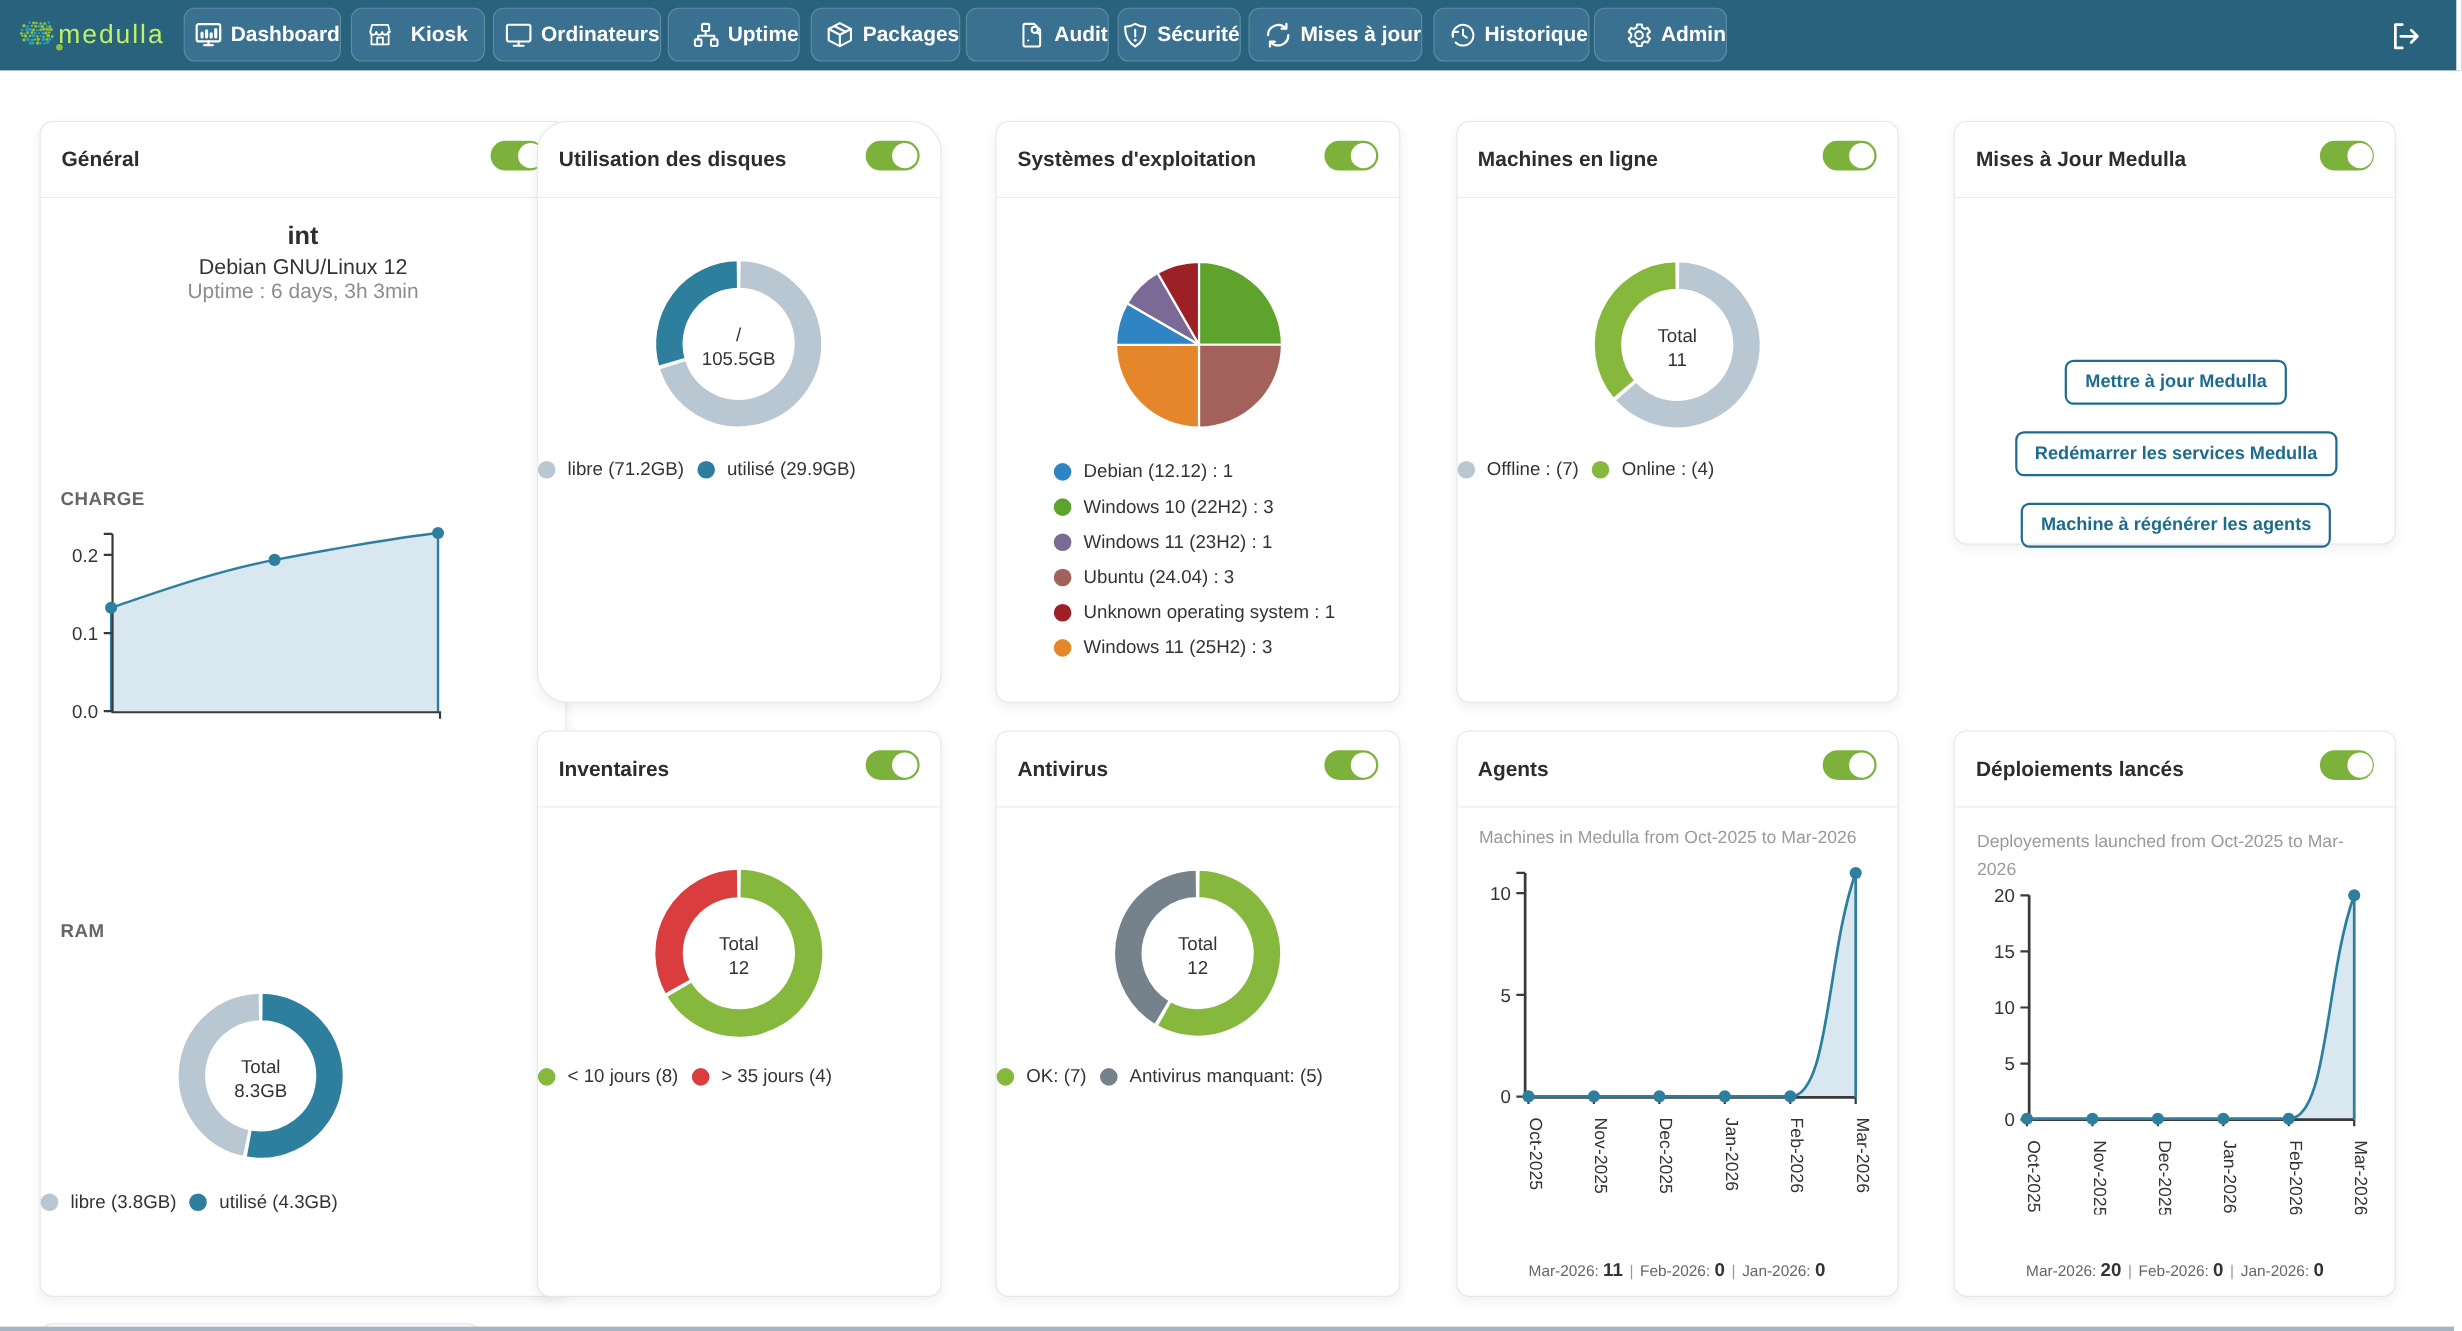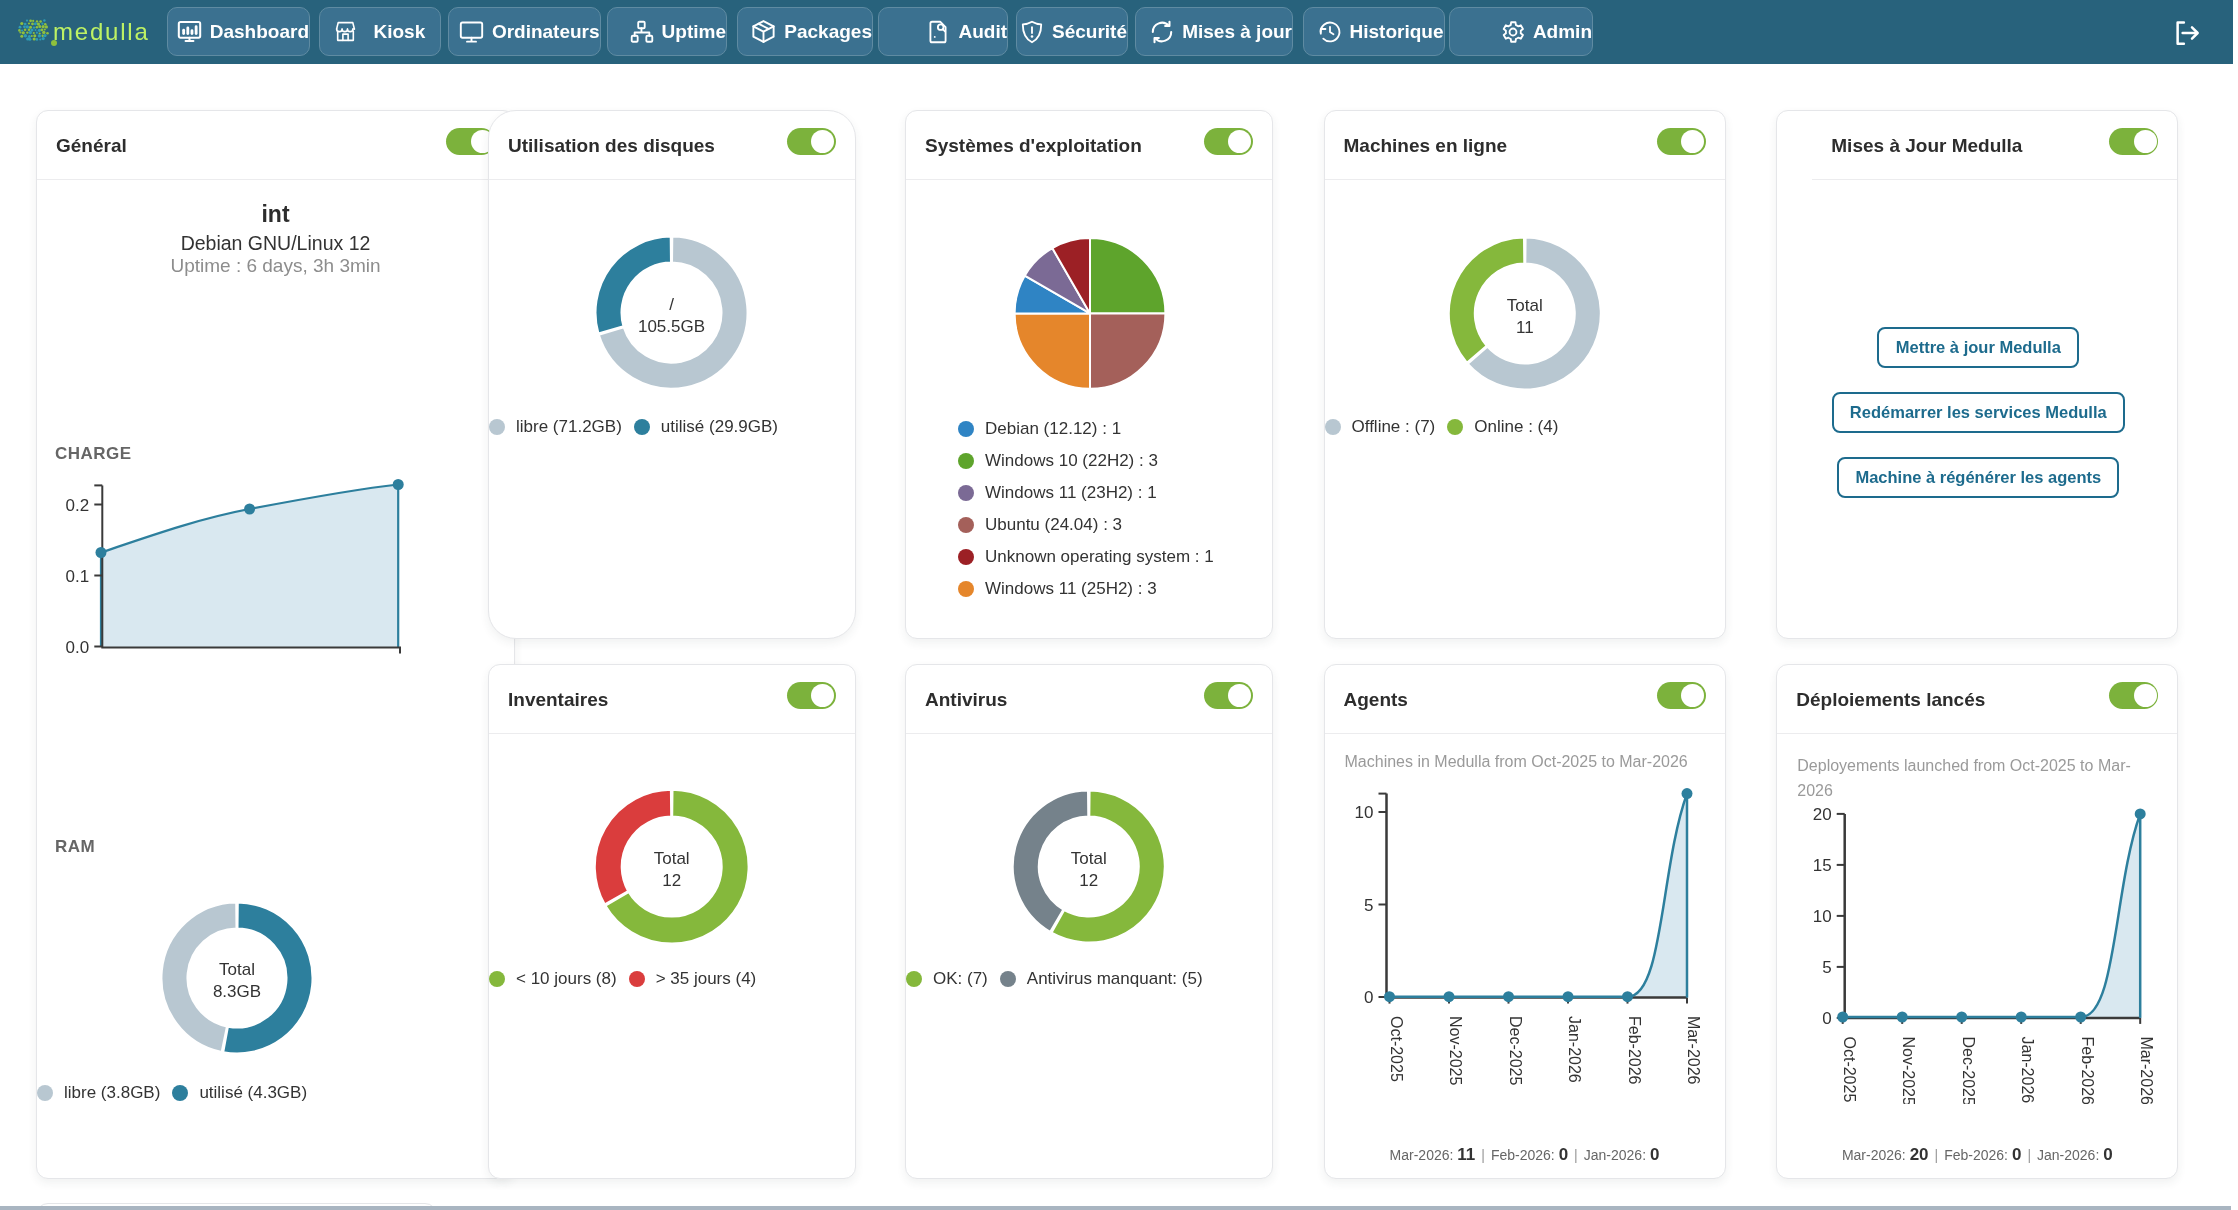--- a/index.html
+++ b/index.html
@@ -157,21 +157,21 @@
         <span>Mises à jour</span>
       </div>
 <div class="navbtn" style="left:1302.5px;width:142px;">
         <svg width="26" height="26" viewBox="0 0 24 24" fill="none" stroke="#fff" stroke-width="1.7" stroke-linecap="round" stroke-linejoin="round">
           <path d="M3.3 12a8.7 8.7 0 1 1 2.5 6.1"></path>
           <path d="M3.5 13.5v-4.3h4.3"></path>
           <path d="M12 7.2V12l3.2 2"></path>
         </svg>
         <span>Historique</span>
       </div>
-<div class="navbtn" style="left:1449.0px;width:144px;">
+<div class="navbtn" style="left:1449.0px;width:121px;">
         <svg width="26" height="26" viewBox="0 0 24 24" fill="none" stroke="#fff" stroke-width="1.7" stroke-linecap="round" stroke-linejoin="round">
           <circle cx="12" cy="12" r="3.2"></circle>
           <path d="M19.2 12a7.2 7.2 0 0 0-.1-1.2l2.1-1.6-2-3.4-2.4 1a7.3 7.3 0 0 0-2.1-1.2L14.3 3h-4l-.4 2.6a7.3 7.3 0 0 0-2.1 1.2l-2.4-1-2 3.4 2.1 1.6a7.2 7.2 0 0 0 0 2.4l-2.1 1.6 2 3.4 2.4-1a7.3 7.3 0 0 0 2.1 1.2l.4 2.6h4l.4-2.6a7.3 7.3 0 0 0 2.1-1.2l2.4 1 2-3.4-2.1-1.6c.06-.4.1-.8.1-1.2Z"></path>
         </svg>
         <span>Admin</span>
       </div>
 <svg class="abs" style="left:2172px;top:18px" width="30" height="30" viewBox="0 0 24 24" fill="none" stroke="#fff" stroke-width="2" stroke-linecap="round" stroke-linejoin="round">
         <path d="M9.5 3.5H4.5v17h5"></path>
         <path d="M8.5 12h11.5"></path>
         <path d="M16 7.5 20.5 12 16 16.5"></path>
@@ -262,21 +262,21 @@
         <path d="M200.60,1.50 A76,76 0 1 1 142.89,127.87 L162.36,110.64 A50,50 0 1 0 200.32,27.50 Z" fill="#b8c7d1" stroke="#fff" stroke-width="2" stroke-linejoin="round"></path>
         <path d="M141.85,126.67 A76,76 0 0 1 199.00,1.50 L199.28,27.50 A50,50 0 0 0 161.67,109.85 Z" fill="#85b83c" stroke="#fff" stroke-width="2" stroke-linejoin="round"></path>
         <text x="199.8" y="74.5" font-size="17" fill="#333" text-anchor="middle">Total</text>
         <text x="199.8" y="96.5" font-size="17" fill="#333" text-anchor="middle">11</text>
       </svg>
 <div class="legend" style="top:306px;">
         <div class="lrow"><span class="ldot" style="background:#b8c7d1"></span>Offline : (7)</div>
         <div class="lrow"><span class="ldot" style="background:#85b83c"></span>Online : (4)</div>
       </div>
 </div>
-<div class="card" style="left:1776.3px;top:110px;width:402px;height:529px;padding-left:35px;">
+<div class="card" style="left:1776.3px;top:110px;width:402px;height:385px;">
       <div class="chead">
         <div class="ctitle">Mises à Jour Medulla</div>
         <div class="toggle"></div>
       </div>
 <div style="position:absolute;left:100.0px;top:216px;width:202px;height:41px;border:2px solid #1d6b8d;border-radius:8px;display:flex;align-items:center;justify-content:center;font-size:16.5px;font-weight:bold;color:#1d6b8d;white-space:nowrap;">Mettre à jour Medulla</div>
 <div style="position:absolute;left:54.69999999999999px;top:280.7px;width:292.6px;height:41px;border:2px solid #1d6b8d;border-radius:8px;display:flex;align-items:center;justify-content:center;font-size:16.5px;font-weight:bold;color:#1d6b8d;white-space:nowrap;">Redémarrer les services Medulla</div>
 <div style="position:absolute;left:60.0px;top:345.5px;width:282px;height:41px;border:2px solid #1d6b8d;border-radius:8px;display:flex;align-items:center;justify-content:center;font-size:16.5px;font-weight:bold;color:#1d6b8d;white-space:nowrap;">Machine à régénérer les agents</div>
 </div>
 <div class="card" style="left:488px;top:664px;width:367.5px;height:515px;">
       <div class="chead">

